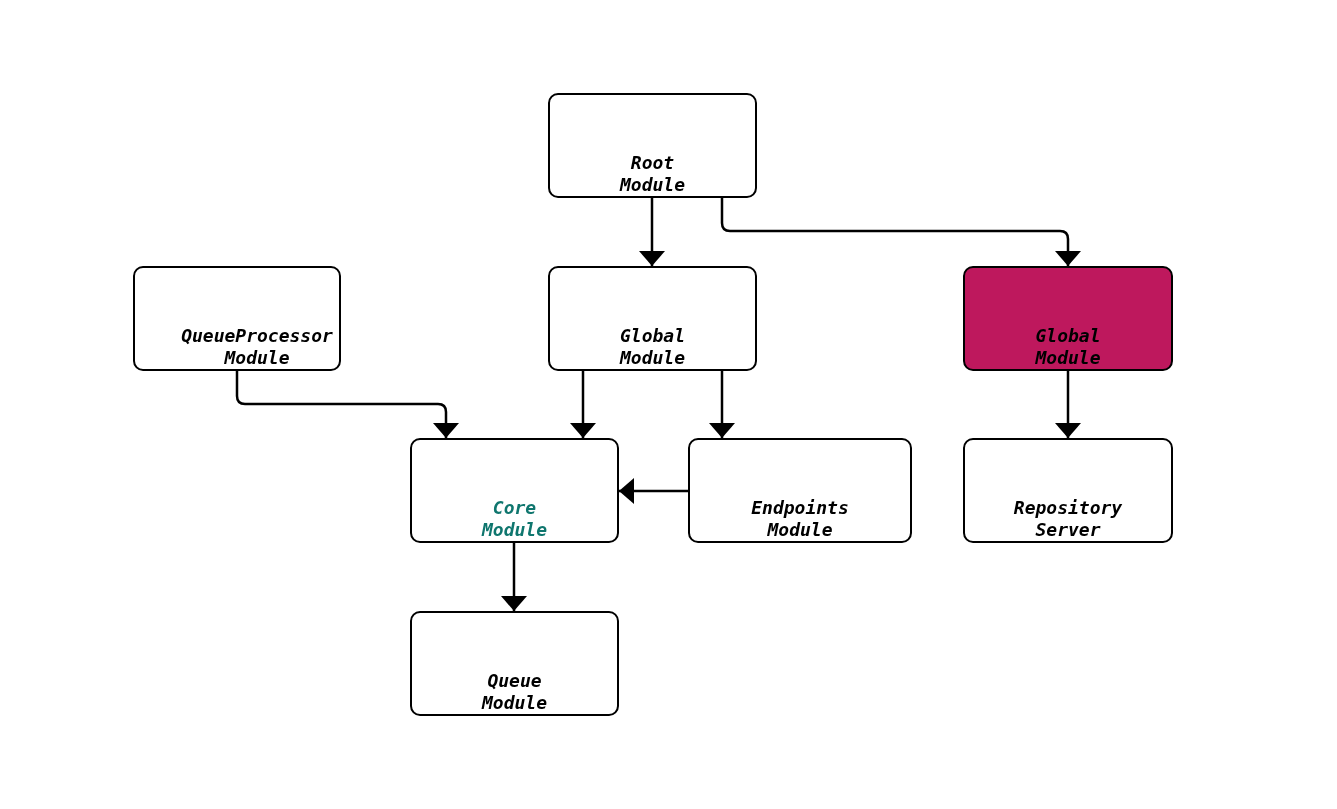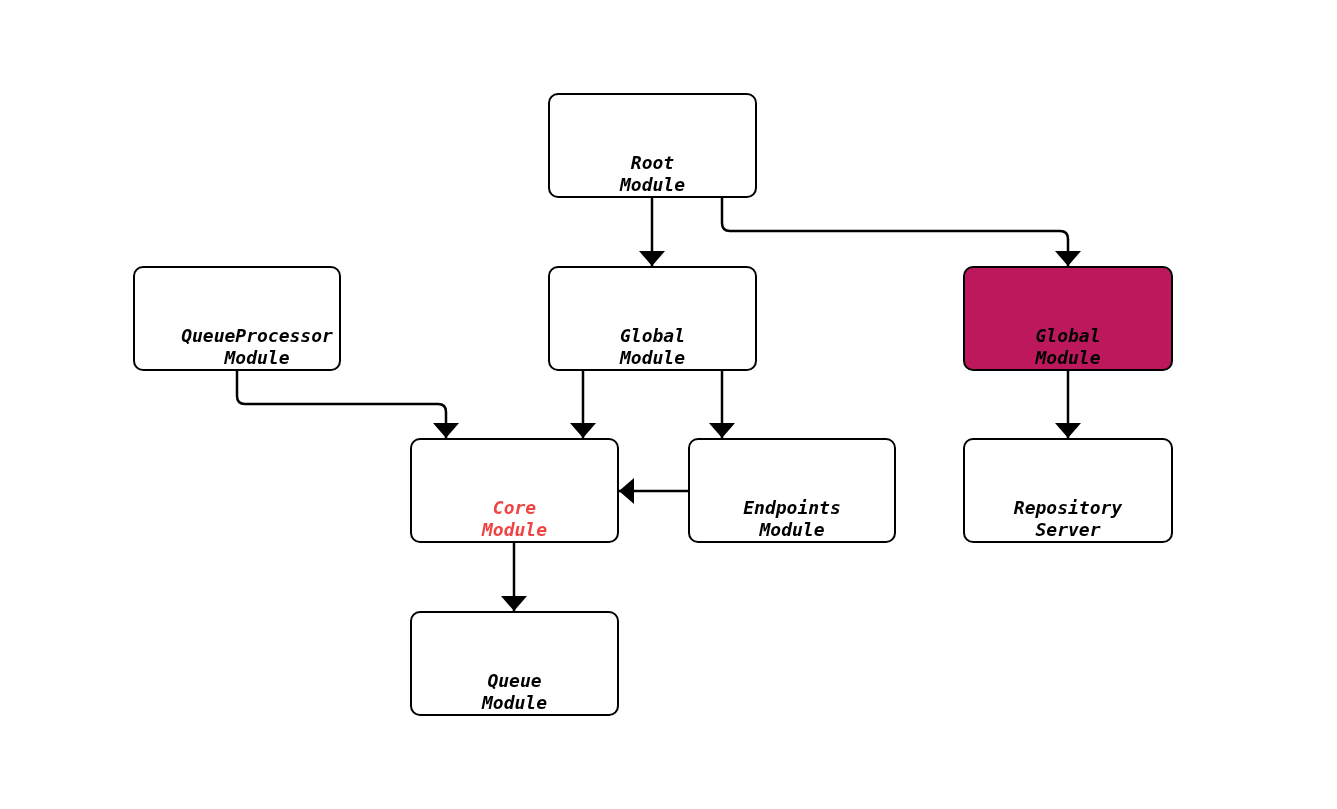--- a/index.html
+++ b/index.html
@@ -76,24 +76,24 @@
   </div>
       <div class="node" style="left: 548px; top: 266px; width: 209px; height: 105px; border-color: rgb(0, 0, 0); background: rgb(255, 255, 255);">
     <span class="node-label" style="color: rgb(0, 0, 0);">Global
 Module</span>
   </div>
       <div class="node" style="left: 963px; top: 266px; width: 210px; height: 105px; border-color: rgb(0, 0, 0); background: #be185d;">
     <span class="node-label" style="color: rgb(0, 0, 0);">Global
 Module</span>
   </div>
       <div class="node" style="left: 410px; top: 438px; width: 209px; height: 105px; border-color: rgb(0, 0, 0); background: rgb(255, 255, 255);">
-    <span class="node-label" style="color: #ef4444;">Core
+    <span class="node-label" style="color: #0f766e;">Core
 Module</span>
   </div>
-      <div class="node" style="left: 688px; top: 438px; width: 208px; height: 105px; border-color: rgb(0, 0, 0); background: rgb(255, 255, 255);">
+      <div class="node" style="left: 688px; top: 438px; width: 224px; height: 105px; border-color: rgb(0, 0, 0); background: rgb(255, 255, 255);">
     <span class="node-label" style="color: rgb(0, 0, 0);">Endpoints
 Module</span>
   </div>
       <div class="node" style="left: 963px; top: 438px; width: 210px; height: 105px; border-color: rgb(0, 0, 0); background: rgb(255, 255, 255);">
     <span class="node-label" style="color: rgb(0, 0, 0);">Repository
 Server</span>
   </div>
       <div class="node" style="left: 410px; top: 611px; width: 209px; height: 105px; border-color: rgb(0, 0, 0); background: rgb(255, 255, 255);">
     <span class="node-label" style="color: rgb(0, 0, 0);">Queue
 Module</span>

